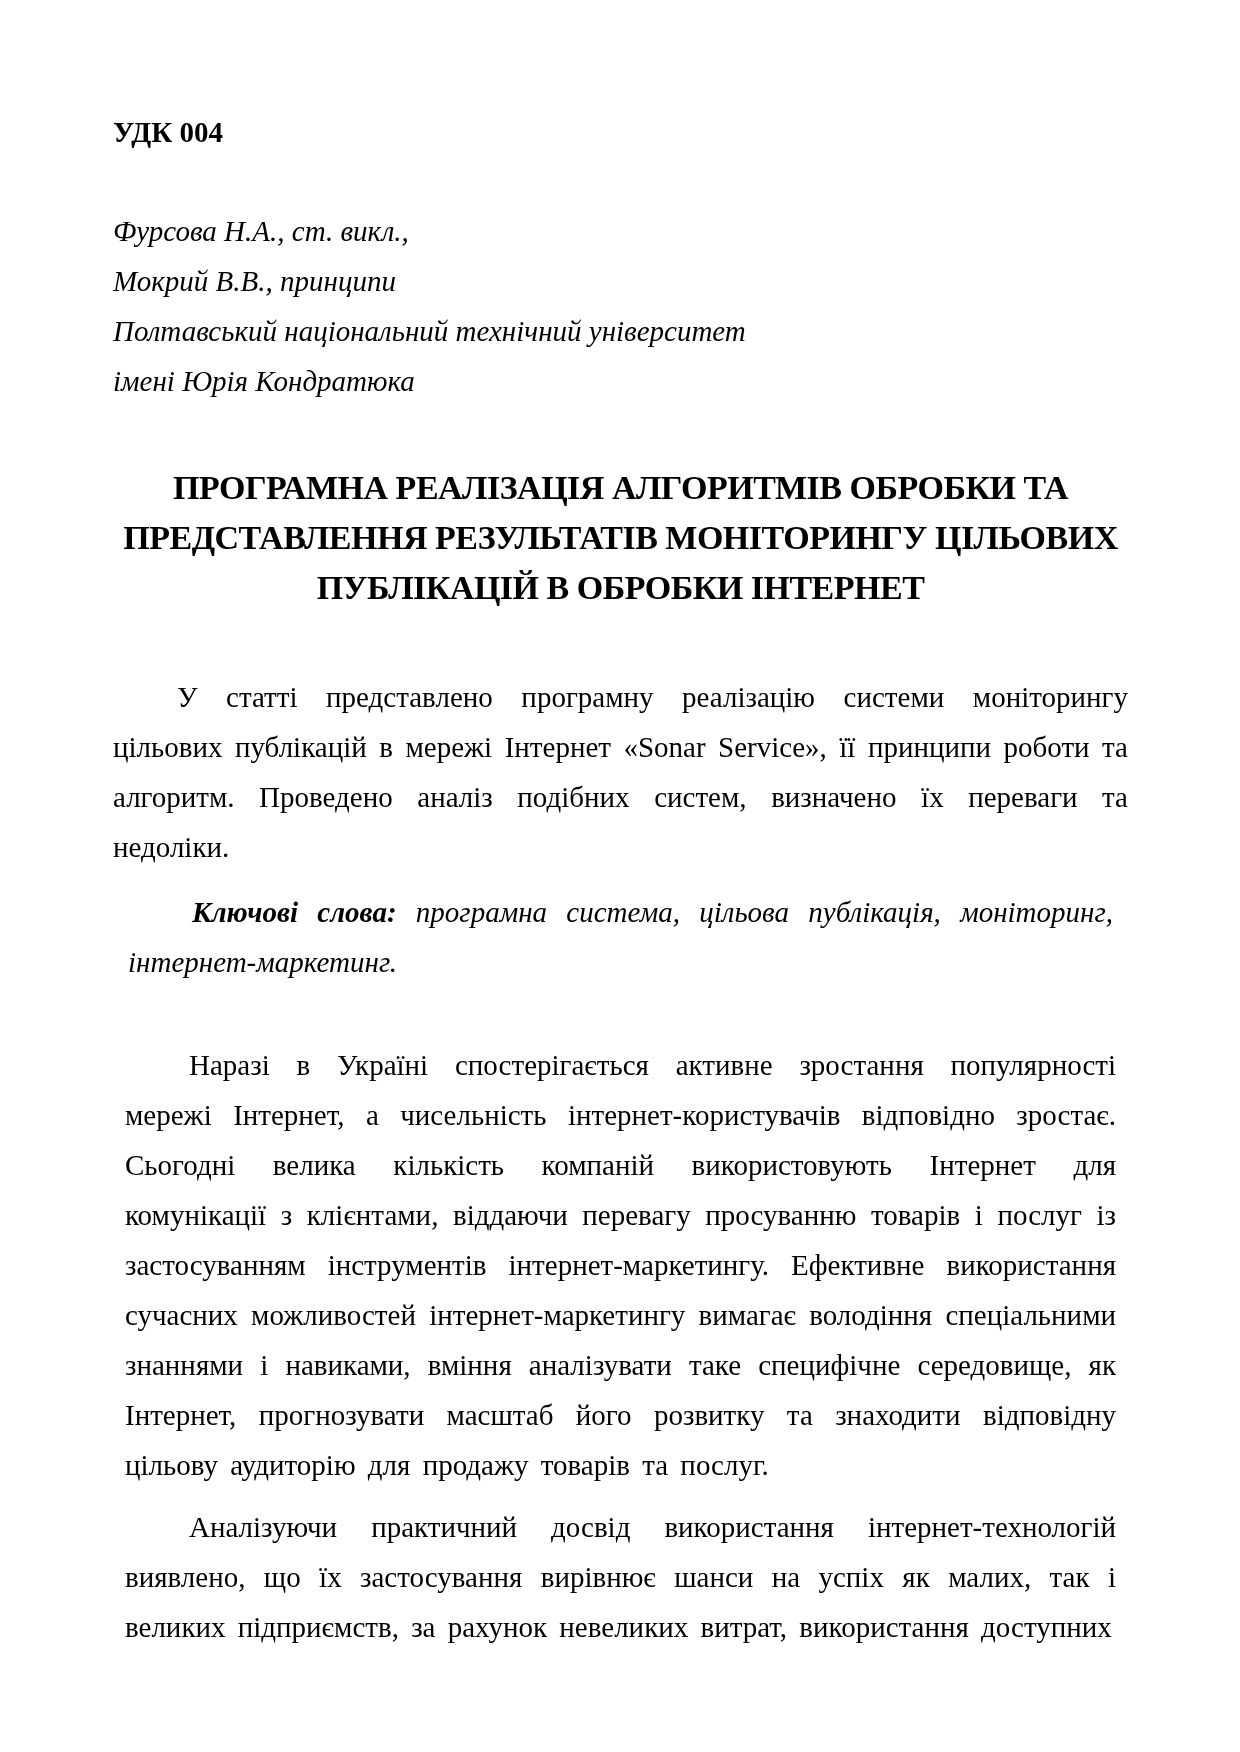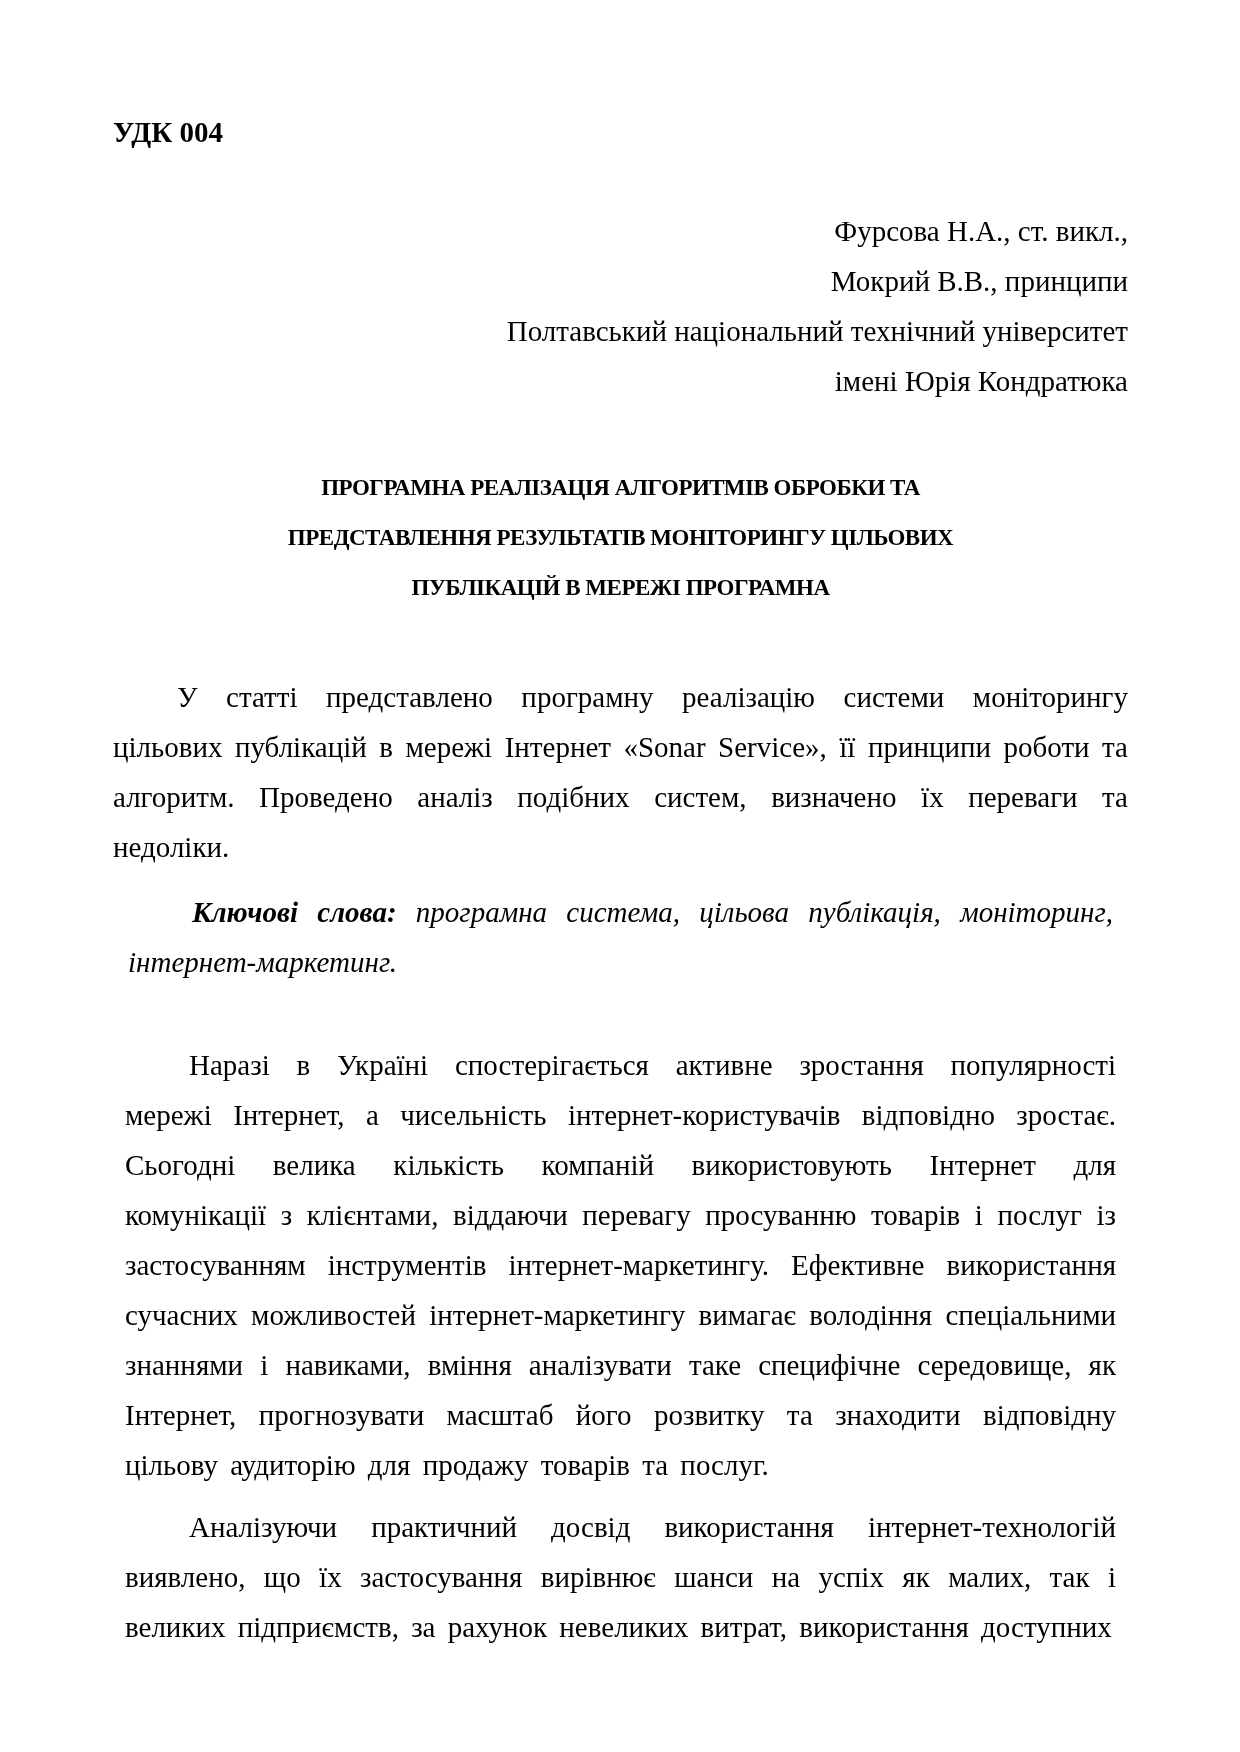--- a/index.html
+++ b/index.html
@@ -19,29 +19,29 @@
     font-size: 29px;
     line-height: 50px;
     overflow: hidden;
   }
   .udc {
     margin: 0;
     font-weight: bold;
   }
   .authors {
     margin-top: 49px;
-    text-align: right;
+    font-style: italic;
   }
   .author-line {
     line-height: 50px;
     white-space: nowrap;
   }
   .title {
     margin: 57px 0 0 0;
-    font-size: 23px;
+    font-size: 34px;
     font-weight: bold;
     text-align: center;
     letter-spacing: -0.5px;
     line-height: 50px;
   }
   .title-line {
     display: block;
     white-space: nowrap;
   }
   .just {
@@ -76,21 +76,21 @@
   <div class="authors">
     <div class="author-line">Фурсова Н.А., ст. викл.,</div>
     <div class="author-line">Мокрий В.В., принципи</div>
     <div class="author-line">Полтавський національний технічний університет</div>
     <div class="author-line">імені Юрія Кондратюка</div>
   </div>
 
   <h1 class="title">
     <span class="title-line">ПРОГРАМНА РЕАЛІЗАЦІЯ АЛГОРИТМІВ ОБРОБКИ ТА</span>
     <span class="title-line">ПРЕДСТАВЛЕННЯ РЕЗУЛЬТАТІВ МОНІТОРИНГУ ЦІЛЬОВИХ</span>
-    <span class="title-line">ПУБЛІКАЦІЙ В МЕРЕЖІ ПРОГРАМНА</span>
+    <span class="title-line">ПУБЛІКАЦІЙ В ОБРОБКИ ІНТЕРНЕТ</span>
   </h1>
 
   <p class="abstract just">У статті представлено програмну реалізацію системи моніторингу цільових публікацій  в мережі Інтернет «Sonar Service», її принципи роботи та алгоритм. Проведено аналіз подібних систем, визначено їх переваги та недоліки.</p>
 
   <p class="keywords just"><span class="kw-label">Ключові слова:</span><span> програмна система, цільова публікація, моніторинг, інтернет-маркетинг.</span></p>
 
   <p class="body-para just first">Наразі в Україні спостерігається активне зростання популярності мережі Інтернет, а чисельність інтернет-користувачів відповідно зростає. Сьогодні велика кількість компаній використовують Інтернет для комунікації з клієнтами, віддаючи перевагу просуванню товарів і послуг із застосуванням інструментів інтернет-маркетингу. Ефективне використання сучасних можливостей інтернет-маркетингу вимагає володіння спеціальними знаннями і навиками, вміння аналізувати таке специфічне середовище, як Інтернет, прогнозувати масштаб його розвитку та знаходити відповідну цільову аудиторію для продажу товарів та послуг.</p>
 
   <p class="body-para just">Аналізуючи практичний досвід використання інтернет-технологій виявлено, що їх застосування вирівнює шанси на успіх як малих, так і великих підприємств, за рахунок невеликих витрат, використання доступних</p>
 

